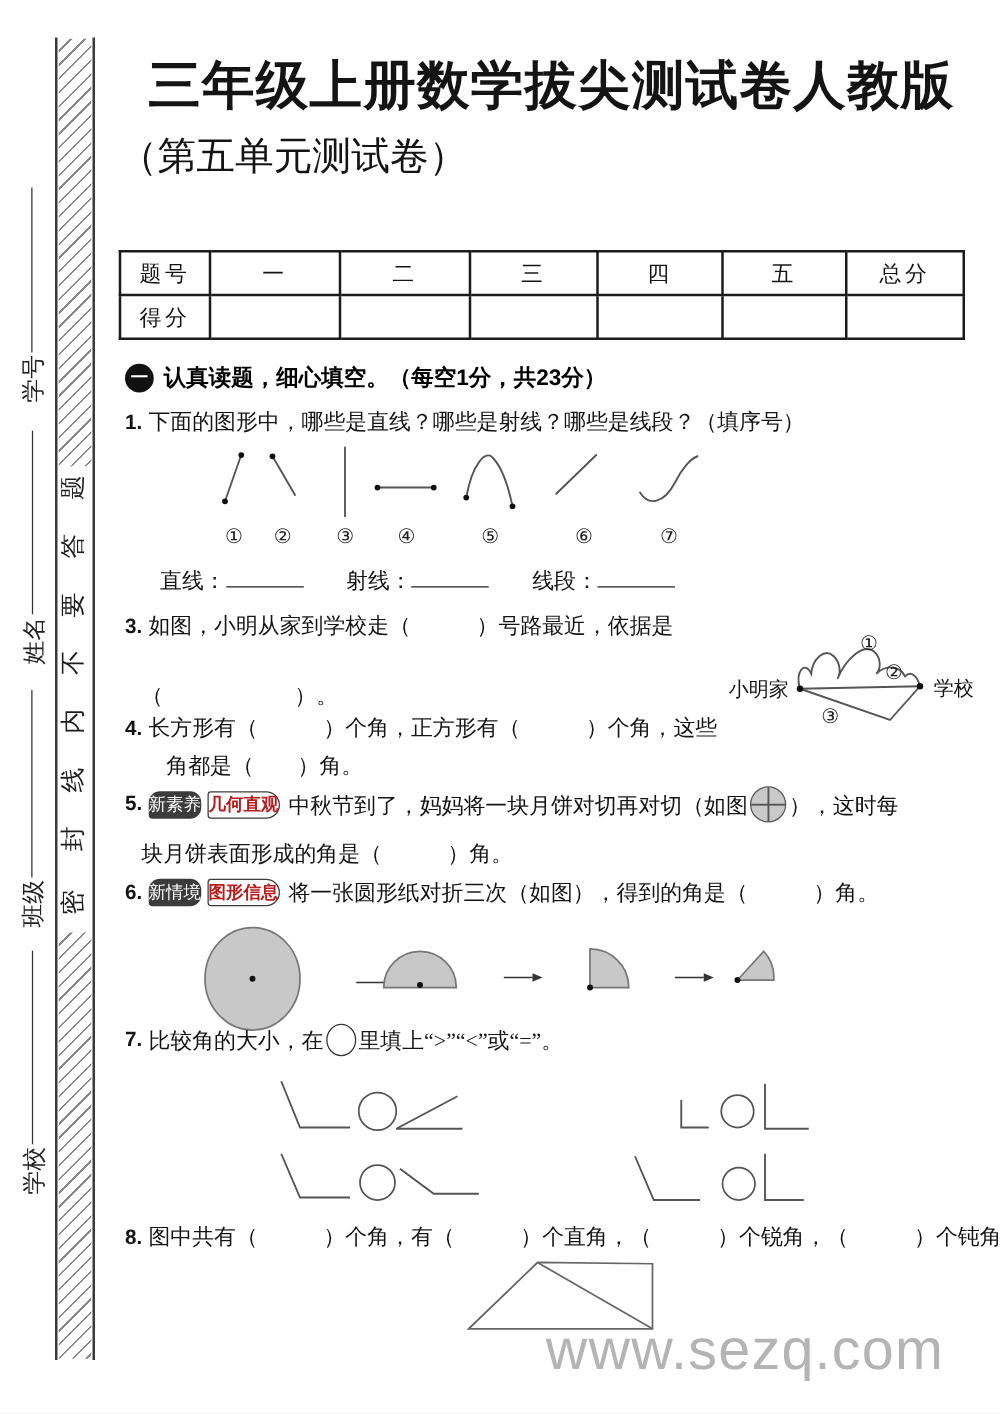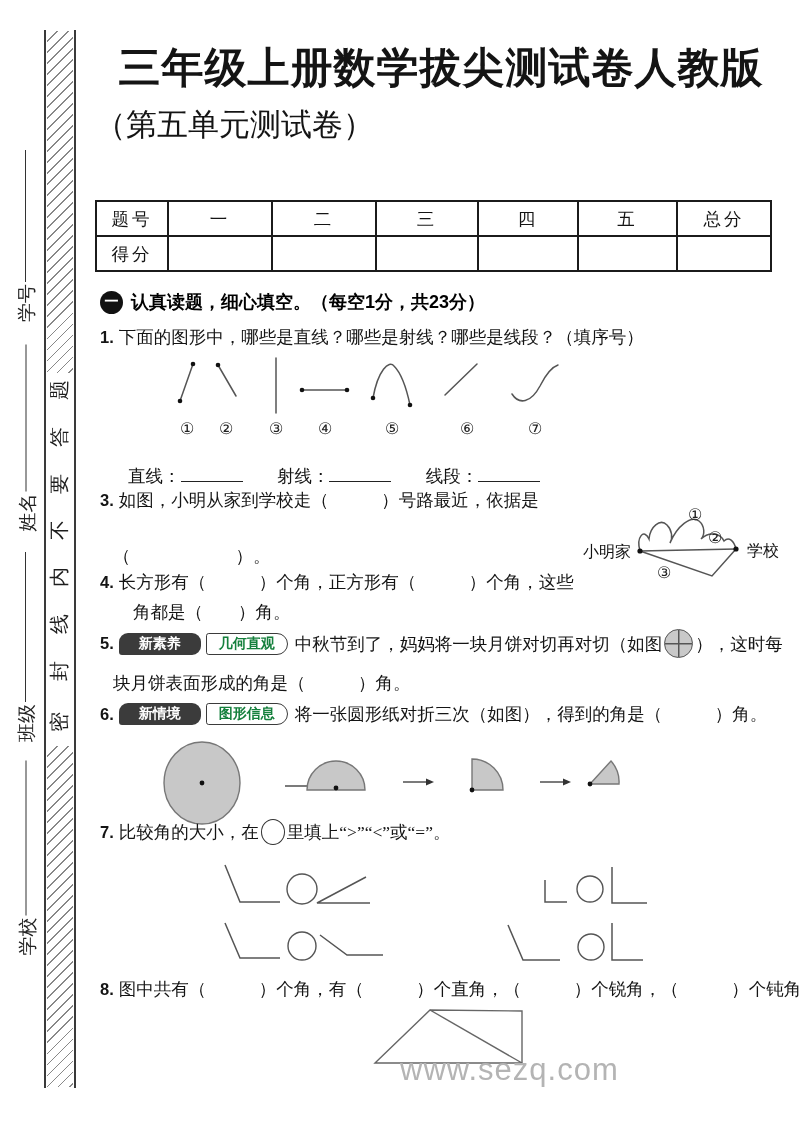--- a/index.html
+++ b/index.html
@@ -37,41 +37,41 @@
   
   .section-head { position:absolute; left:100px; top:290px; display:flex; align-items:center;
       font-family:"Liberation Sans","DejaVu Sans",sans-serif; font-weight:bold; font-size:18px; color:#000; }
   .sec-marker { width:23px; height:23px; border-radius:50%; background:#111; color:#fff;
       display:flex; align-items:center; justify-content:center; font-size:14px; margin-right:8px; flex:0 0 auto; }
   
   .q { position:absolute; left:100px; font-size:17.5px; white-space:nowrap; }
   .qnum { font-family:"Liberation Sans","DejaVu Sans",sans-serif; font-weight:bold; font-size:16.5px; margin-right:5px; }
   .qflex { display:flex; align-items:center; }
   .badge-solid {
-    font-family:"Liberation Sans","DejaVu Sans",sans-serif; font-weight:bold; font-size:14px;
-    background:#3b3b3b; color:#fff; padding:2px 20px; border-radius:9px 9px 9px 3px; margin-right:5px; flex:0 0 auto;
+    font-family:"Liberation Sans","DejaVu Sans",sans-serif; font-weight:normal; font-size:14px;
+    background:#3b3b3b; color:#fff; padding:2px 0; border-radius:9px 9px 9px 3px; margin-right:5px; flex:0 0 auto;
   }
   .badge-outline {
     font-family:Liberation Mono, monospace; font-weight:bold; font-size:14px;
-    color:#15803d; border:1.7px solid #3b3b3b; padding:1px 12px; border-radius:3px 12px 12px 3px; margin-right:7px; flex:0 0 auto;
+    color:#b91c1c; border:1.7px solid #3b3b3b; padding:1px 0; border-radius:3px 12px 12px 3px; margin-right:7px; flex:0 0 auto;
   }
   .mooncake {
     display:inline-block; width:29px; height:29px; border-radius:50%;
     border:1.5px solid #555; background:
       linear-gradient(#555,#555) center/100% 1.5px no-repeat,
       linear-gradient(#555,#555) center/1.5px 100% no-repeat, #c9c9c9;
     margin:0 2px; flex:0 0 auto;
   }
   .cmp-circle { display:inline-block; width:24px; height:26px; border-radius:50%;
       border:1.4px solid #333; margin:0 2px; flex:0 0 auto; }
   .blank-u { display:inline-block; width:62px; border-bottom:1.6px solid #222; height:14px; margin-right:30px; }
-  .q1blanks { position:absolute; left:128px; top:464px; font-size:17.5px; }
+  .q1blanks { position:absolute; left:128px; top:452px; font-size:17.5px; }
   figure.fig { position:absolute; }
-  .watermark { position:absolute; left:400px; top:1052px; width:392px; text-align:left;
-      font-family:"Liberation Sans","DejaVu Sans",sans-serif; font-size:31px; color:#b4b4b4; letter-spacing:1px; }
+  .watermark { position:absolute; left:400px; top:1052px; width:392px; text-align:center;
+      font-family:"Liberation Sans","DejaVu Sans",sans-serif; font-size:46px; color:#b4b4b4; letter-spacing:1px; }
   svg .ln { stroke:#555; stroke-width:1.5; fill:none; stroke-linecap:round; }
   svg .lnj { stroke:#555; stroke-width:1.5; fill:none; stroke-linejoin:miter; }
   svg .dot { fill:#111; }
   svg .circled { font-size:16px; fill:#222; font-family:"Liberation Serif",serif; }
   svg .gray { fill:#c8c8c8; stroke:#777; stroke-width:1.4; }
   svg .arrow { stroke:#333; stroke-width:1.3; }
   svg .arrowhead { fill:#333; }
   svg .cjk { font-size:16px; fill:#111; font-family:"Liberation Serif",serif; }
 </style>
 </head>

